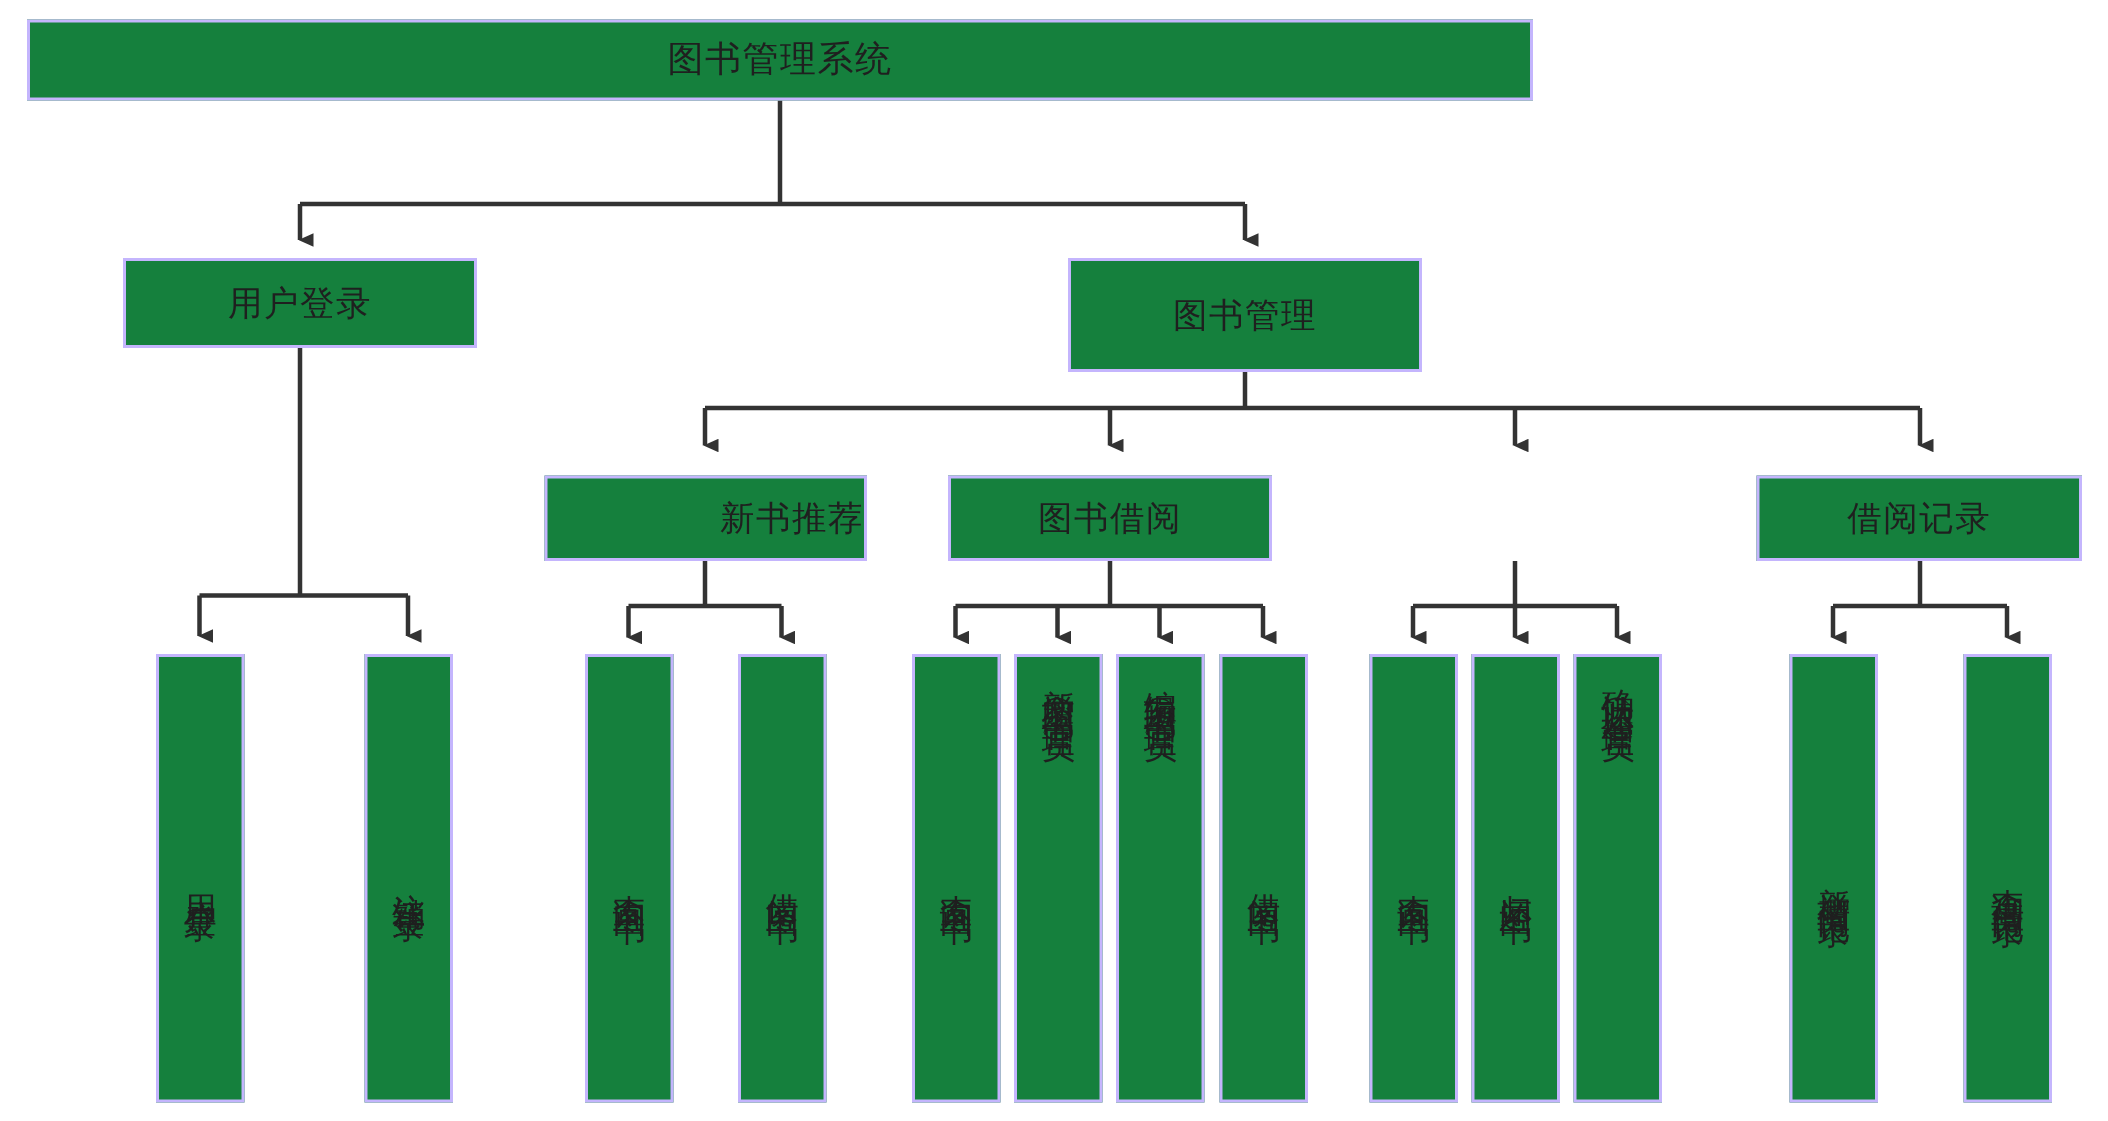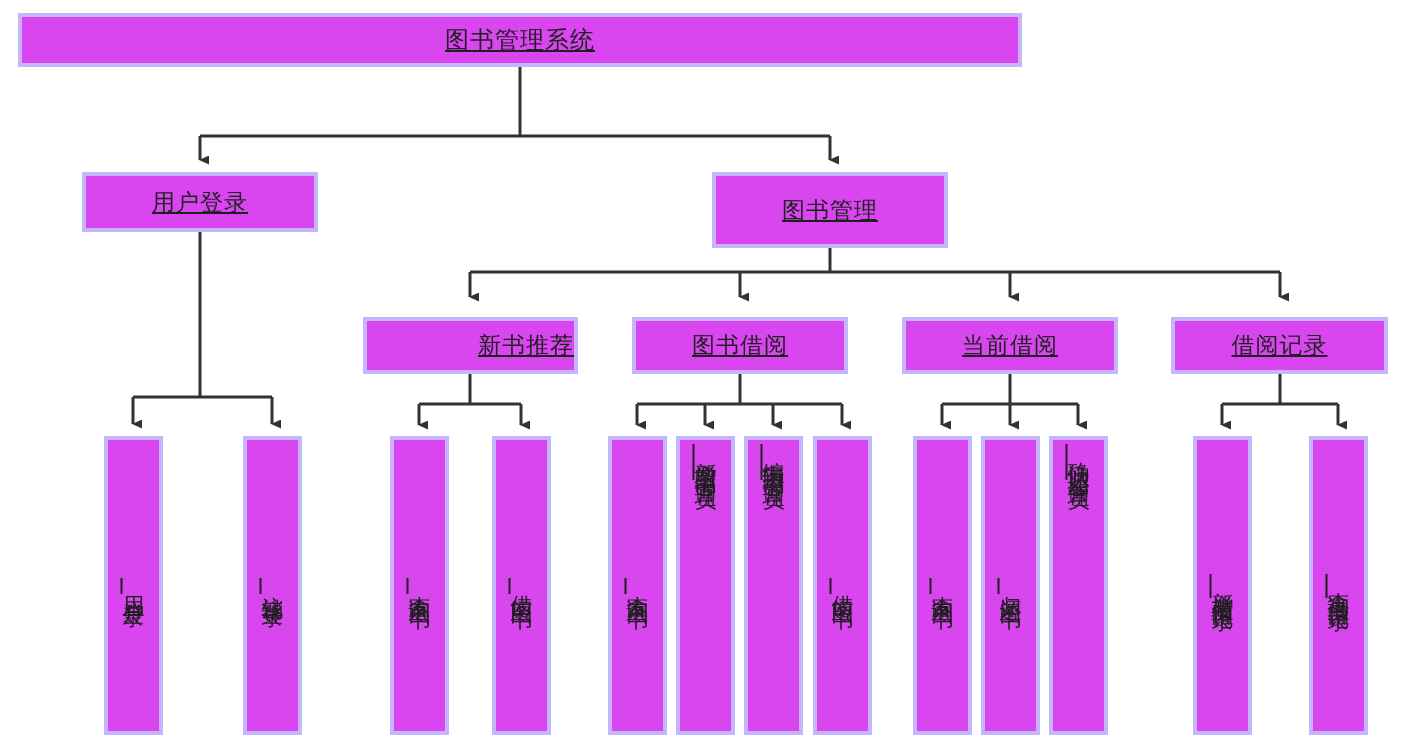--- a/index.html
+++ b/index.html
@@ -22,27 +22,26 @@
     position: absolute;
     left: 0;
     top: 0;
     width: 1405px;
     height: 747px;
     pointer-events: none;
   }
   .node {
     position: absolute;
     box-sizing: border-box;
-    background: #d946ef;
-    border: 4px solid #c4b5fd;
+    background: #15803d;
+    border: 2px solid #c4b5fd;
     display: flex;
     align-items: center;
     justify-content: center;
     color: #1f1f1f;
-    text-decoration: underline;
   }
   .node .label {
     display: block;
     text-align: center;
     line-height: 1.25;
     color: #1f1f1f;
   }
   
   .node.h .label {
     font-size: 23px;
@@ -145,23 +144,20 @@
   <div class="node h" style="left:712px; top:172px; width:236px; height:76px;">
     <span class="label">图书管理</span>
   </div>
 
   <div class="node h" style="left:363px; top:317px; width:215px; height:57px;justify-content:flex-end;">
     <span class="label">新书推荐</span>
   </div>
   <div class="node h" style="left:632px; top:317px; width:216px; height:57px;">
     <span class="label">图书借阅</span>
   </div>
-  <div class="node h" style="left:902px; top:317px; width:216px; height:57px;">
-    <span class="label">当前借阅</span>
-  </div>
   <div class="node h" style="left:1171px; top:317px; width:217px; height:57px;">
     <span class="label">借阅记录</span>
   </div>
 
   <div class="node v mid" style="left:104px; top:436px; width:59px; height:299px;">
     <span class="label">用户登录</span>
   </div>
   <div class="node v mid" style="left:243px; top:436px; width:59px; height:299px;">
     <span class="label">注销登录</span>
   </div>

